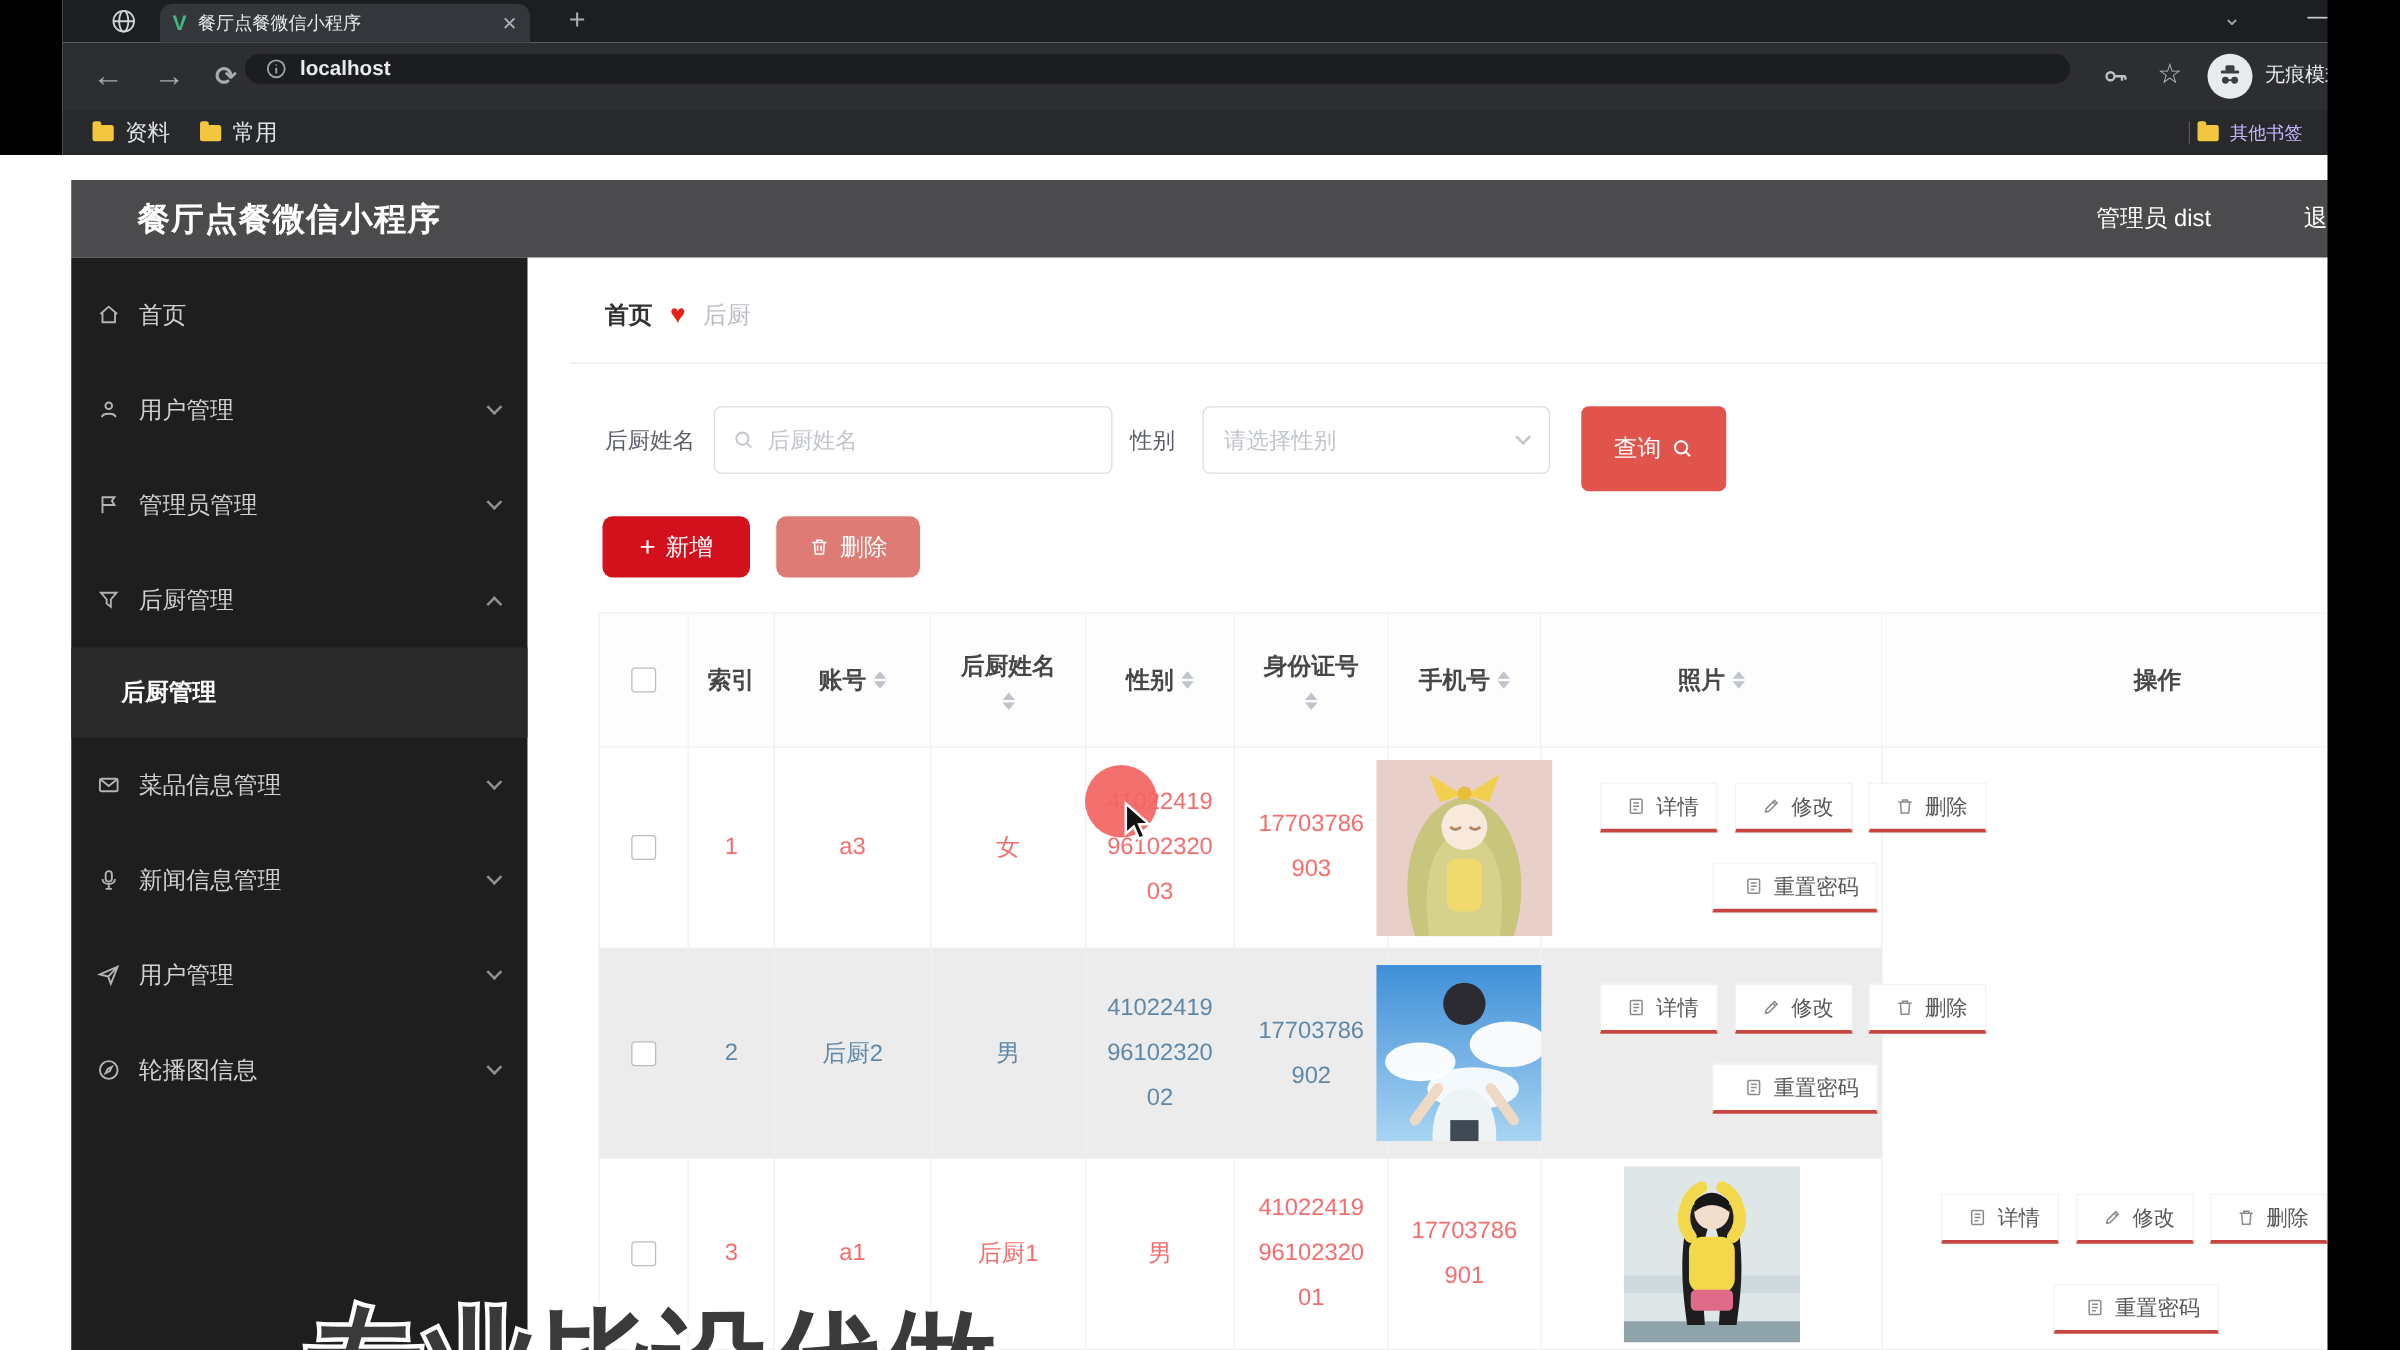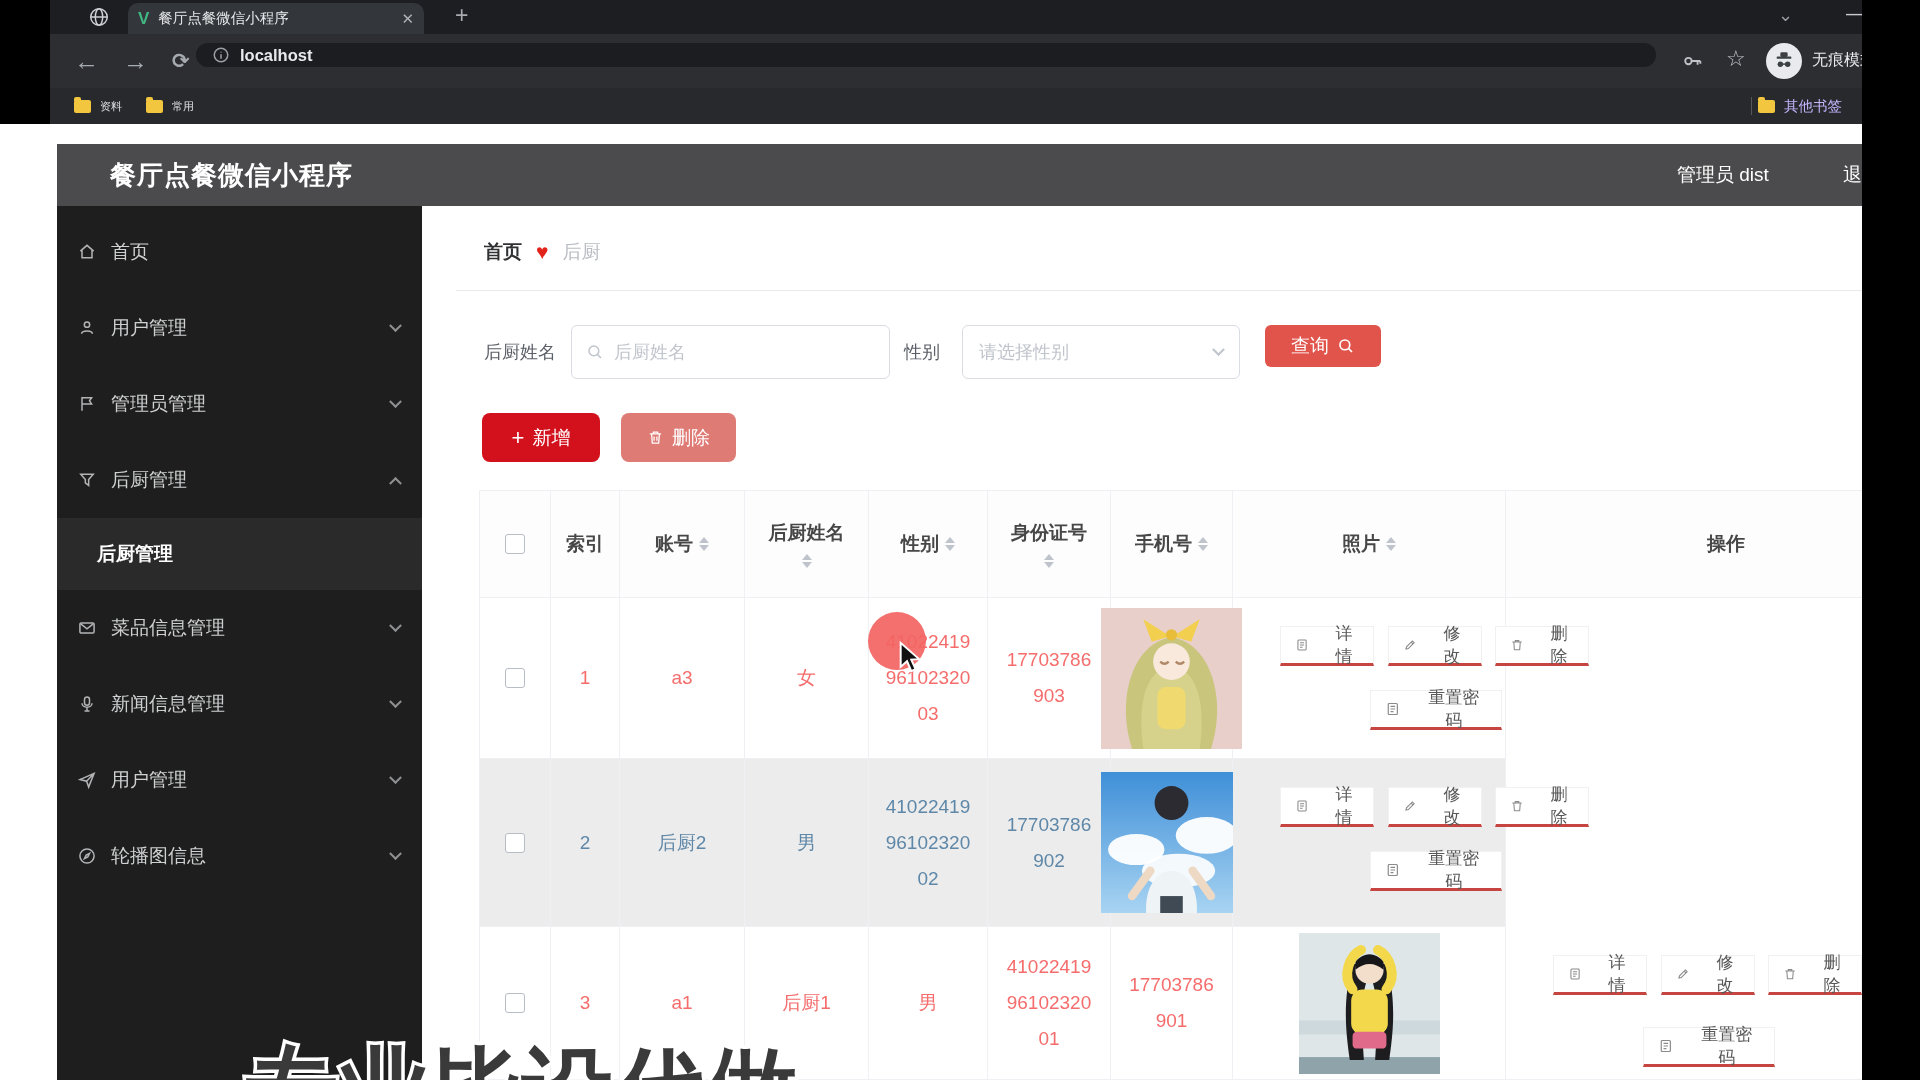--- a/index.html
+++ b/index.html
@@ -32,21 +32,21 @@
   #star-icon { position:absolute; left:1676px; top:12px; color:#c0c4c9; font-size:22px; }
   #incog-badge { position:absolute; left:1716px; top:9px; width:36px; height:36px; border-radius:50%;
                  background:#e8eaed; display:flex; align-items:center; justify-content:center; }
   #incog-label { position:absolute; left:1762px; top:16px; color:#e8eaed; font-size:16px; white-space:nowrap; }
 
   #bookmarksbar { left:50px; top:88px; width:1870px; height:36px; background:#28292d; z-index:4;
                   display:flex; align-items:center; }
   .folder { width:17px; height:13px; background:#f3c63f; border-radius:2px; position:relative; }
   .folder:before { content:""; position:absolute; left:0; top:-3px; width:7px; height:4px;
                    background:#f3c63f; border-radius:2px 2px 0 0; }
-  .bm { display:flex; align-items:center; gap:9px; margin-left:24px; color:#dfe1e5; font-size:11px; }
+  .bm { display:flex; align-items:center; gap:9px; margin-left:24px; color:#dfe1e5; font-size:18px; }
   #bm-right { position:absolute; right:78px; display:flex; align-items:center; gap:9px;
               color:#c4b5fd; font-size:14.5px; }
   #bm-divider { position:absolute; right:168px; width:1px; height:18px; background:#53565a; }
 
   
   #appheader { left:57px; top:144px; width:1863px; height:62px; background:#4b4b4d; z-index:3;
                display:flex; align-items:center; }
   #app-title { margin-left:53px; color:#fff; font-size:26px; font-weight:bold; letter-spacing:1px; }
   #hdr-user { position:absolute; left:1620px; color:#fff; font-size:19px; }
   #hdr-logout { position:absolute; left:1786px; color:#fff; font-size:19px; white-space:nowrap; }
@@ -76,21 +76,21 @@
                     border:1px solid #d9dce3; border-radius:6px; display:flex; align-items:center;
                     padding:0 14px; gap:10px; background:#fff; }
   #name-input { border:none; outline:none; flex:1; font-size:18px; color:#333;
                 font-family:inherit; background:transparent; }
   #name-input::placeholder { color:#c0c4cc; }
   #f-gender-label { left:482px; }
   #gender-select { position:absolute; left:540px; top:119px; width:278px; height:54px;
                    border:1px solid #d9dce3; border-radius:6px; display:flex; align-items:center;
                    padding:0 16px; background:#fff; }
   #gender-select .ph { color:#c0c4cc; font-size:18px; flex:1; }
-  #query-btn { position:absolute; left:843px; top:119px; width:116px; height:42px; background:#e0544b;
+  #query-btn { position:absolute; left:843px; top:119px; width:116px; height:68px; background:#e0544b;
                border-radius:6px; color:#fff; font-size:19px; display:flex; align-items:center;
                justify-content:center; gap:8px; }
   #add-btn { position:absolute; left:60px; top:207px; width:118px; height:49px; background:#d2111d;
              border-radius:8px; color:#fff; font-size:19px; display:flex; align-items:center;
              justify-content:center; gap:8px; }
   #add-btn .plus { font-size:22px; font-weight:300; }
   #del-btn { position:absolute; left:199px; top:207px; width:115px; height:49px; background:#de7b75;
              border-radius:8px; color:#fff; font-size:19px; display:flex; align-items:center;
              justify-content:center; gap:8px; }
 
@@ -111,21 +111,21 @@
   .checkbox { width:20px; height:20px; border:1px solid #b8bcc4; border-radius:3px; background:#fff; }
   .rbody { font-size:19px; }
   .rbody.red .tcell { color:#f56c6c; }
   .rbody.blue .tcell { color:#5e87a8; }
   .rbody.gray .tcell { background:#ececec; }
   #row1 { height:161px; } #row2 { height:168px; } #row3 { height:153px; }
   .numcell { width:92px; word-break:break-all; line-height:36px; }
   .photo { width:141px; height:141px; }
   .ops { position:relative; }
   .abtn { position:absolute; height:40px; display:flex; align-items:center; justify-content:flex-end;
-          gap:20px; background:#fff; border:1px solid #f1f1f1; border-bottom:3px solid #c64540;
+          gap:8px; background:#fff; border:1px solid #f1f1f1; border-bottom:3px solid #c64540;
           color:#585858; font-size:17px; padding:0 14px; }
   .abtn svg { stroke:#8a8a8a; }
   .b-detail { left:47px; top:28px; width:94px; }
   .b-edit   { left:155px; top:28px; width:94px; }
   .b-del    { left:262px; top:28px; width:94px; }
   .b-reset  { left:137px; top:92px; width:132px; }
 
   
   #click-circle { left:868px; top:612px; width:58px; height:58px; border-radius:50%;
                   background:rgba(242,100,98,0.92); z-index:60; }

